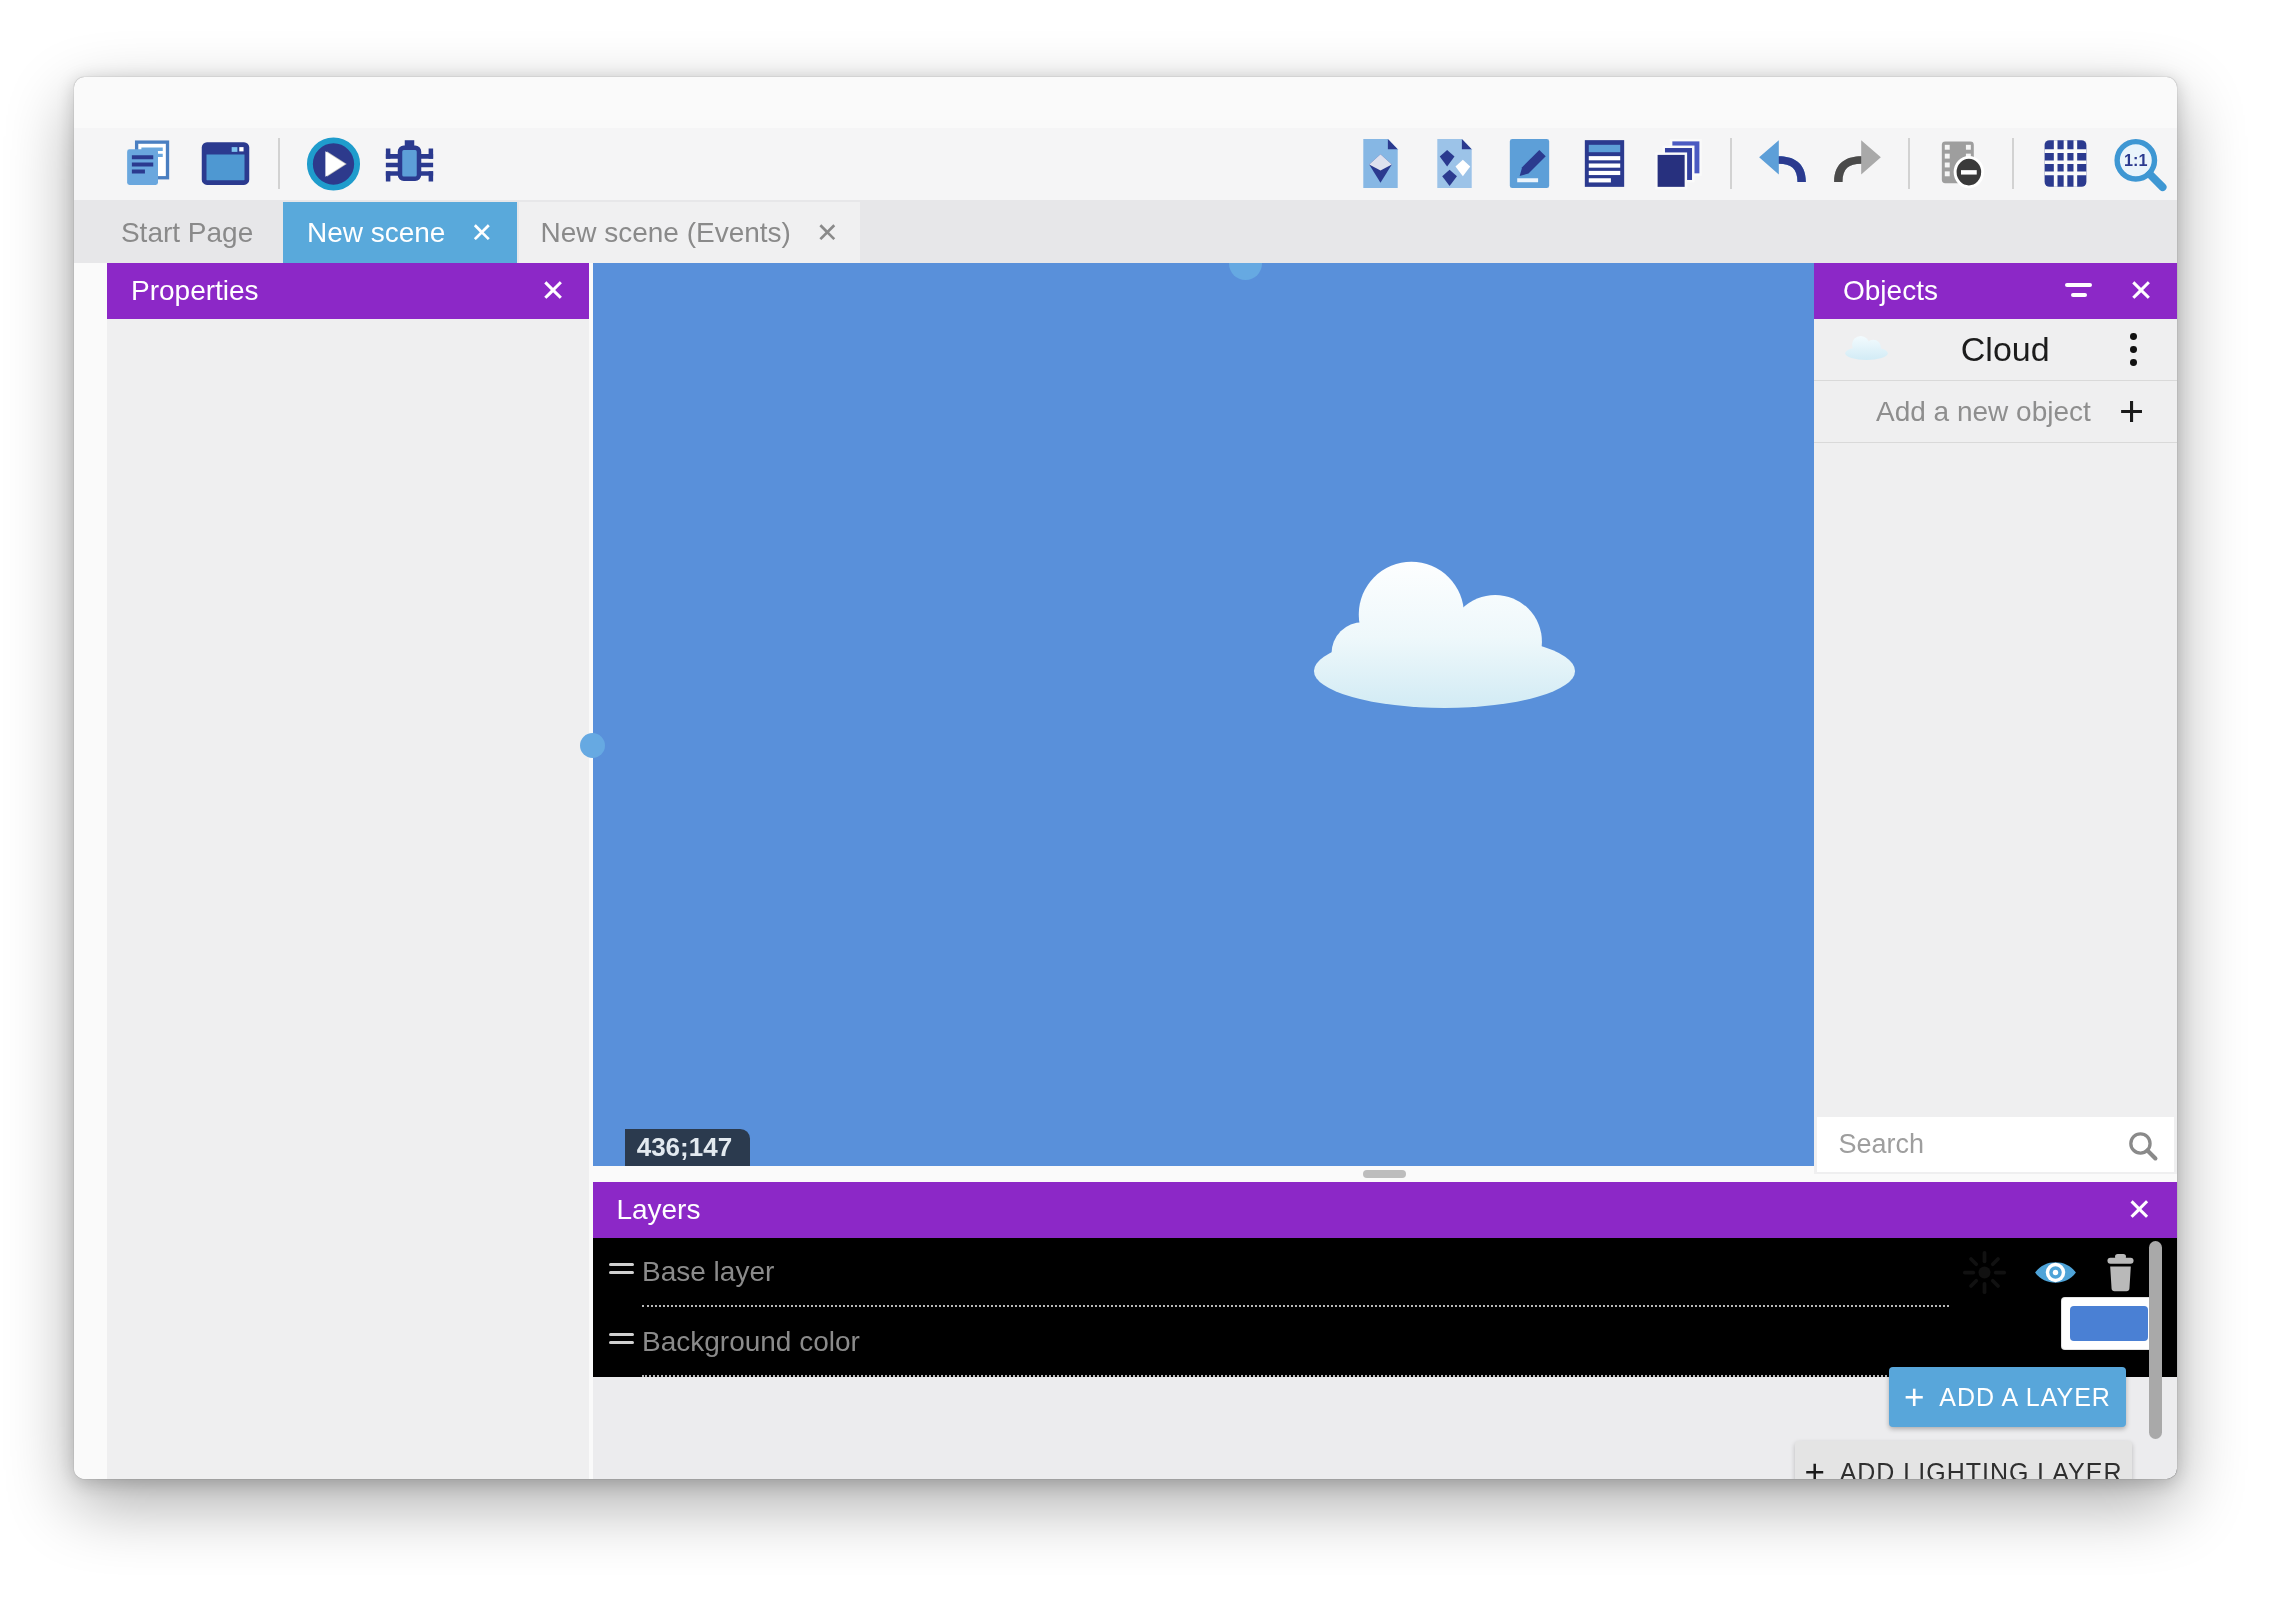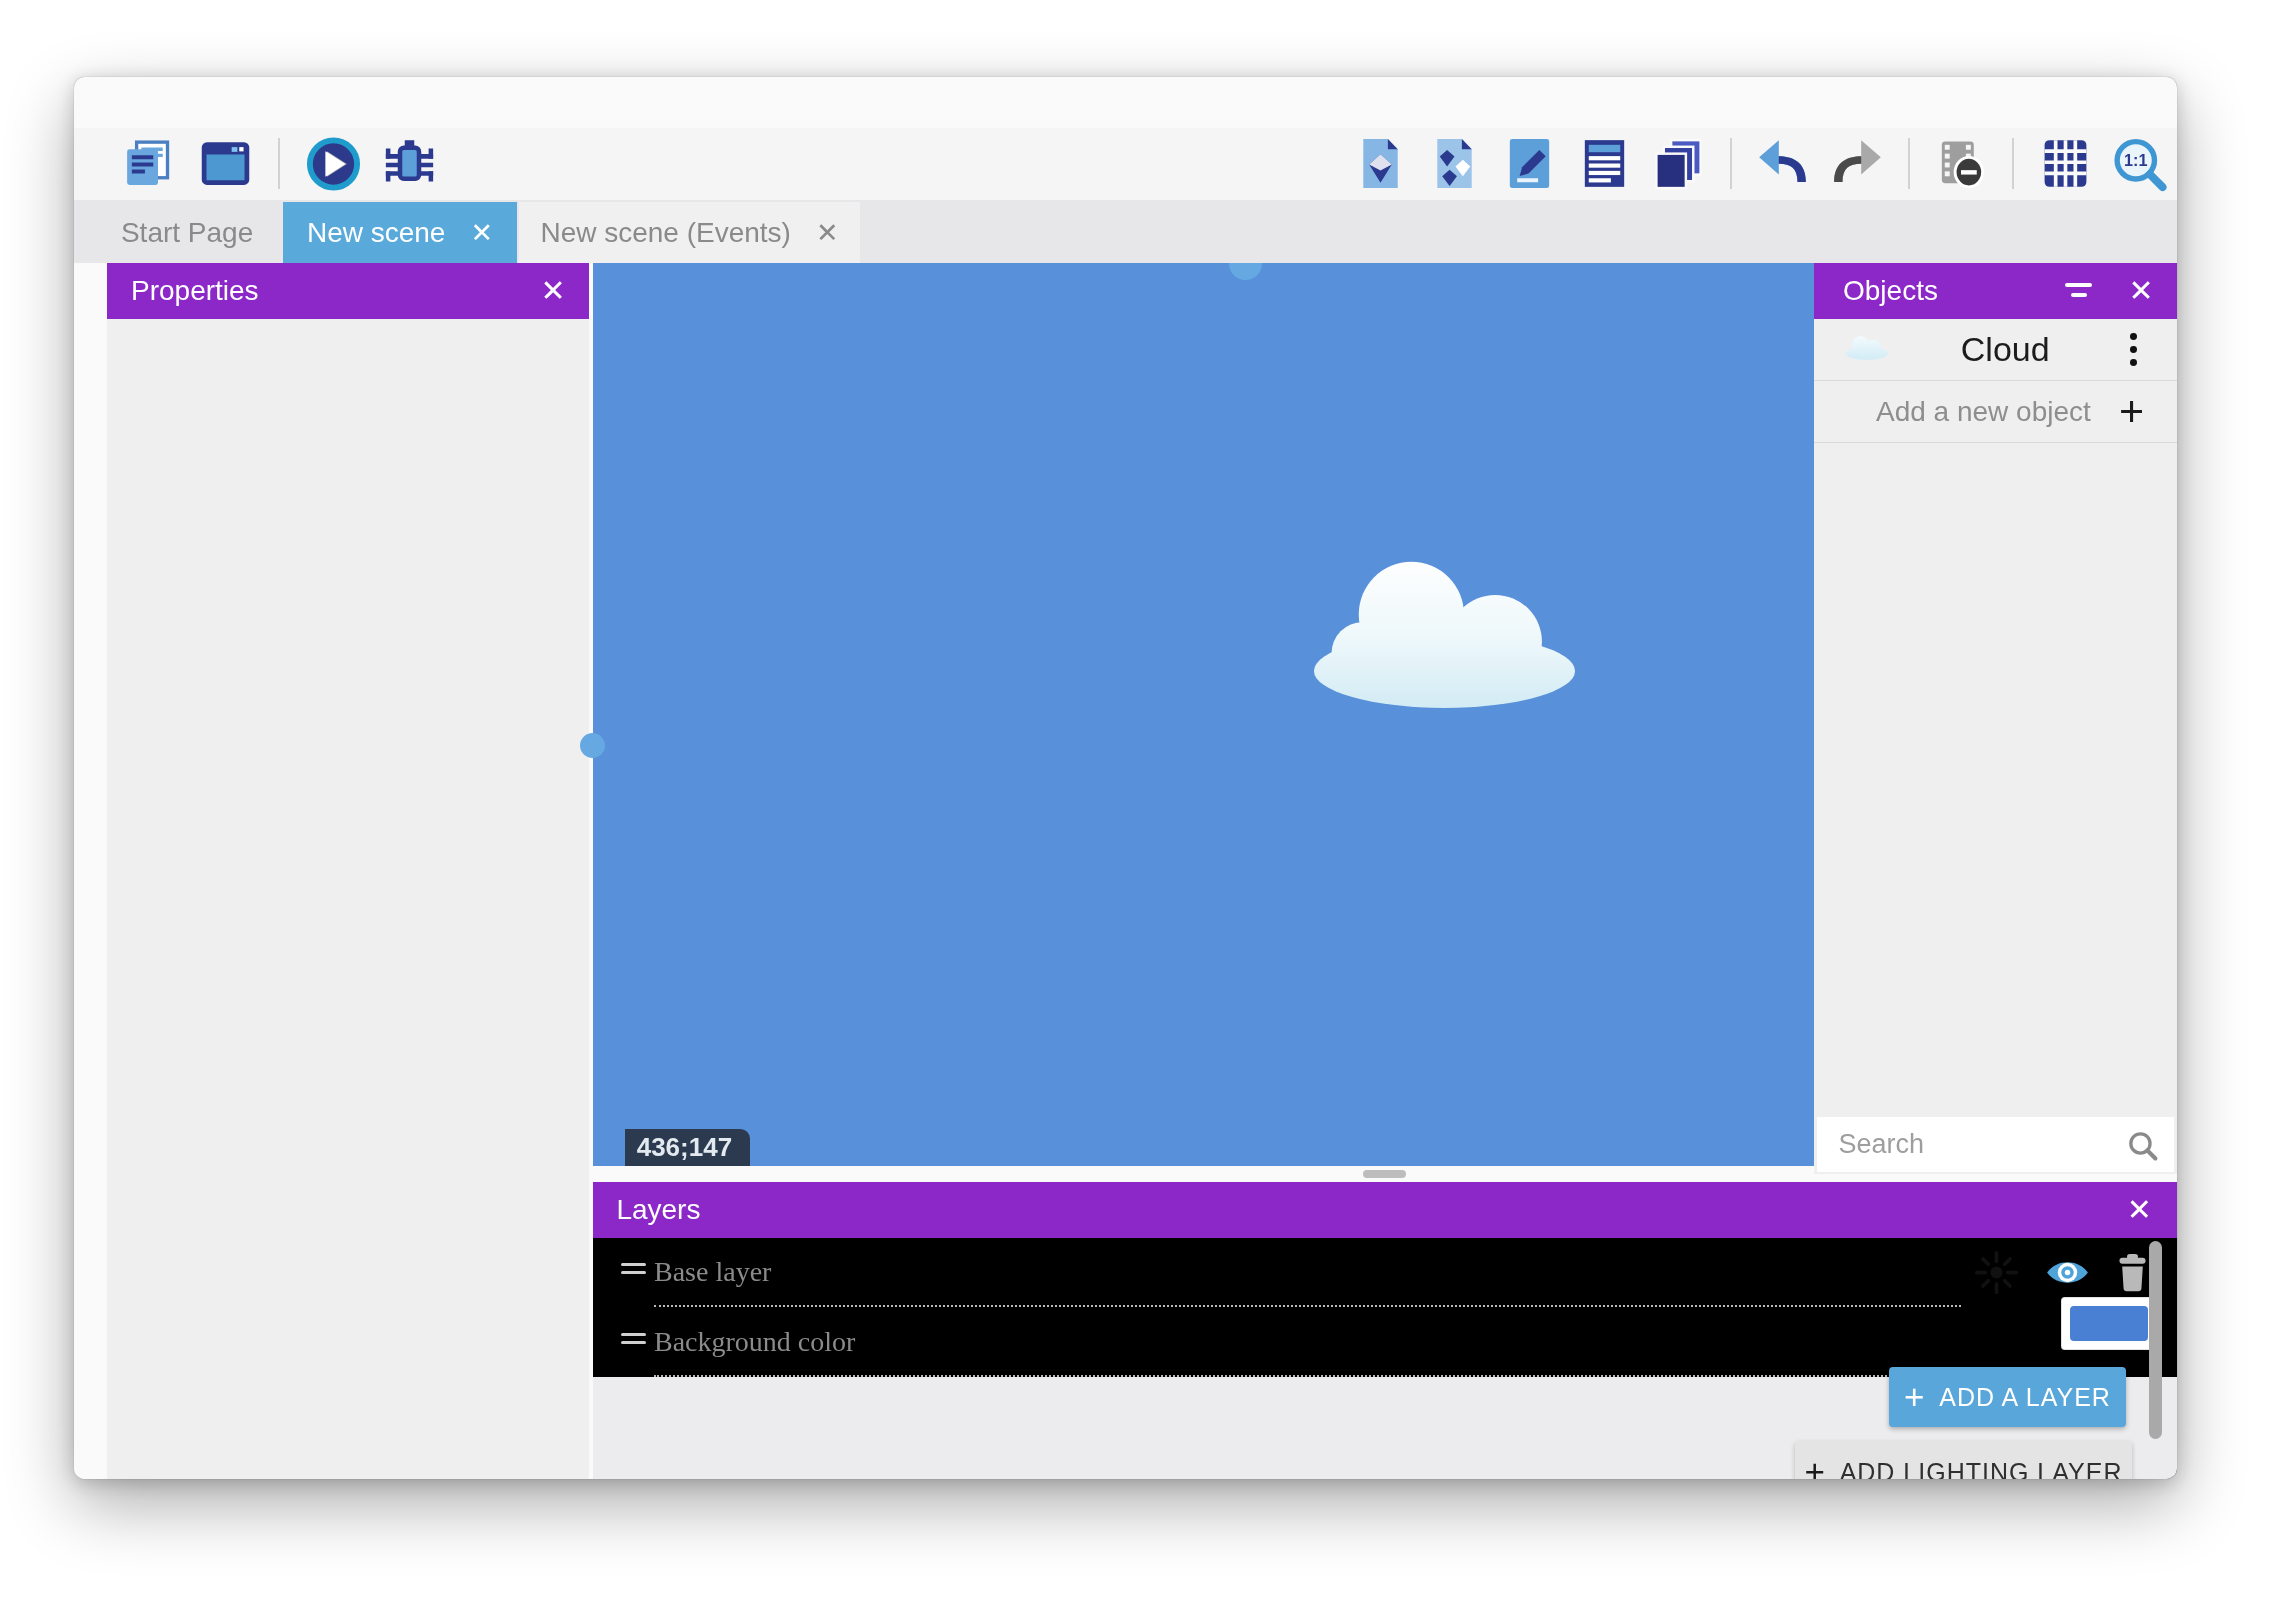--- a/index.html
+++ b/index.html
@@ -75,21 +75,21 @@
   .plus{font-size:43px;color:#1a1a1a;margin-right:33px;font-weight:400;line-height:1;}
   .searchbox{position:absolute;left:2.9px;right:2.9px;bottom:2px;height:55px;background:#fff;}
   .searchbox input{width:100%;height:100%;border:none;outline:none;background:transparent;
     font-size:27px;color:#444;padding:0 62px 0 21.5px;font-family:"Liberation Sans",sans-serif;}
   .searchbox input::placeholder{color:#9e9e9e;}
   .searchbox svg{position:absolute;right:15.6px;top:11.7px;}
   
   .layers{position:absolute;left:519px;top:1105px;width:1584px;height:297px;background:#000000;}
   .layers .phead{padding:0 25px 0 23.4px;}
   .layers .spacer{flex:1;}
-  .lrow{position:absolute;left:16px;width:100%;height:70px;font-family:Liberation Serif, serif;}
+  .lrow{position:absolute;left:4px;width:100%;height:70px;}
   .lrow .dhandle{position:absolute;left:11.7px;top:26px;}
   .dhandle i{display:block;width:25px;height:2.9px;background:#d0d0d0;border-radius:2px;margin-bottom:4.9px;}
   .lrow .lname{position:absolute;left:45px;top:0;height:70px;line-height:70px;font-size:28px;color:#8b8b8b;}
   .dotted{position:absolute;height:0;border-top:2px dotted #b9b9b9;}
   .row-icons{position:absolute;top:12.7px;display:flex;align-items:center;gap:25px;}
   .swatchbox{position:absolute;left:1469px;top:116px;width:94px;height:51px;background:#fff;
     border-radius:2.9px;box-shadow:0 0 0 1px #e2e2e2, 0 1px 2.9px rgba(0,0,0,.12);}
   .swatch{position:absolute;left:7.8px;top:7.8px;right:7.8px;bottom:7.8px;border-radius:3.9px;}
   .graybottom{position:absolute;left:0;top:195px;width:100%;height:102px;background:#ececee;}
   .btn-addlayer{position:absolute;left:1296px;top:185px;width:237px;height:60px;border-radius:3.9px;

